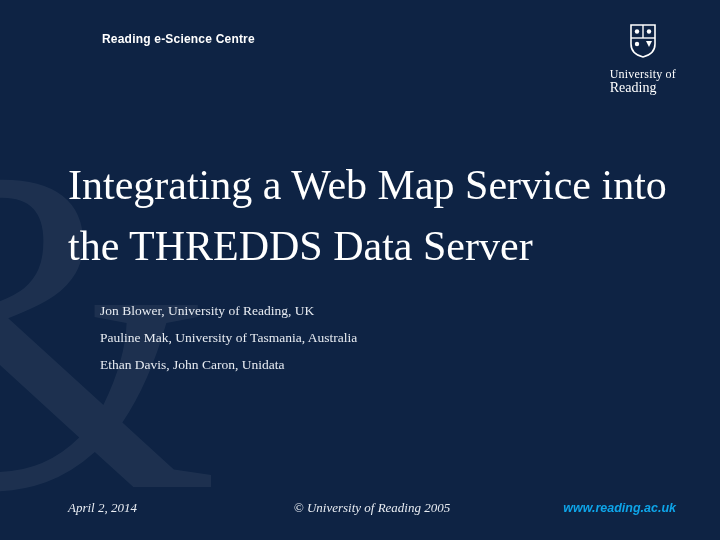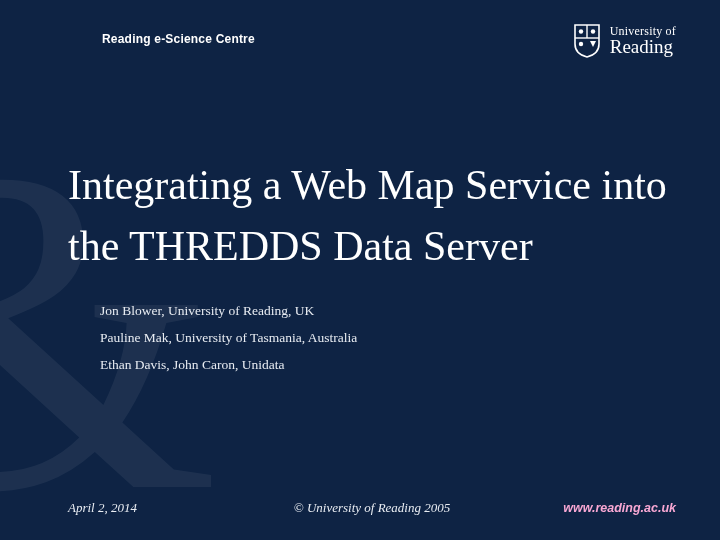--- a/index.html
+++ b/index.html
@@ -36,31 +36,32 @@
     font-size: 12px;
     font-weight: 700;
     color: #ffffff;
     letter-spacing: 0.2px;
     padding-top: 8px;
   }
   .logo {
     display: flex;
     align-items: center;
     gap: 10px;
+    flex-direction: column;
   }
   .shield {
     width: 26px;
     height: 34px;
   }
   .logo-text {
     font-family: Georgia, serif;
     line-height: 1.05;
   }
   .logo-text .line1 { font-size: 12px; letter-spacing: 0.2px; }
-  .logo-text .line2 { font-size: 19px; }
+  .logo-text .line2 { font-size: 14px; }
   .title-block {
     position: absolute;
     left: 68px;
     top: 155px;
     right: 40px;
   }
   .main-title {
     font-family: Georgia, 'Times New Roman', serif;
     font-weight: 400;
     font-size: 42px;
@@ -86,21 +87,21 @@
     font-family: Georgia, serif;
     font-size: 13px;
     color: #e8ecf2;
     font-style: italic;
   }
   .footer-center { position: absolute; left: 50%; transform: translateX(-50%); }
   .footer-right {
     font-family: Verdana, Geneva, sans-serif;
     font-weight: 700;
     font-size: 12.5px;
-    color: #f9a8d4;
+    color: #0ea5e9;
     text-align: center;
   }
 </style>
 </head>
 <body>
 
 <div class="watermark">
   <svg viewBox="0 0 100 100">
     <text x="0" y="85" font-family="Georgia, serif" font-size="110" fill="#ffffff">&amp;</text>
   </svg>

